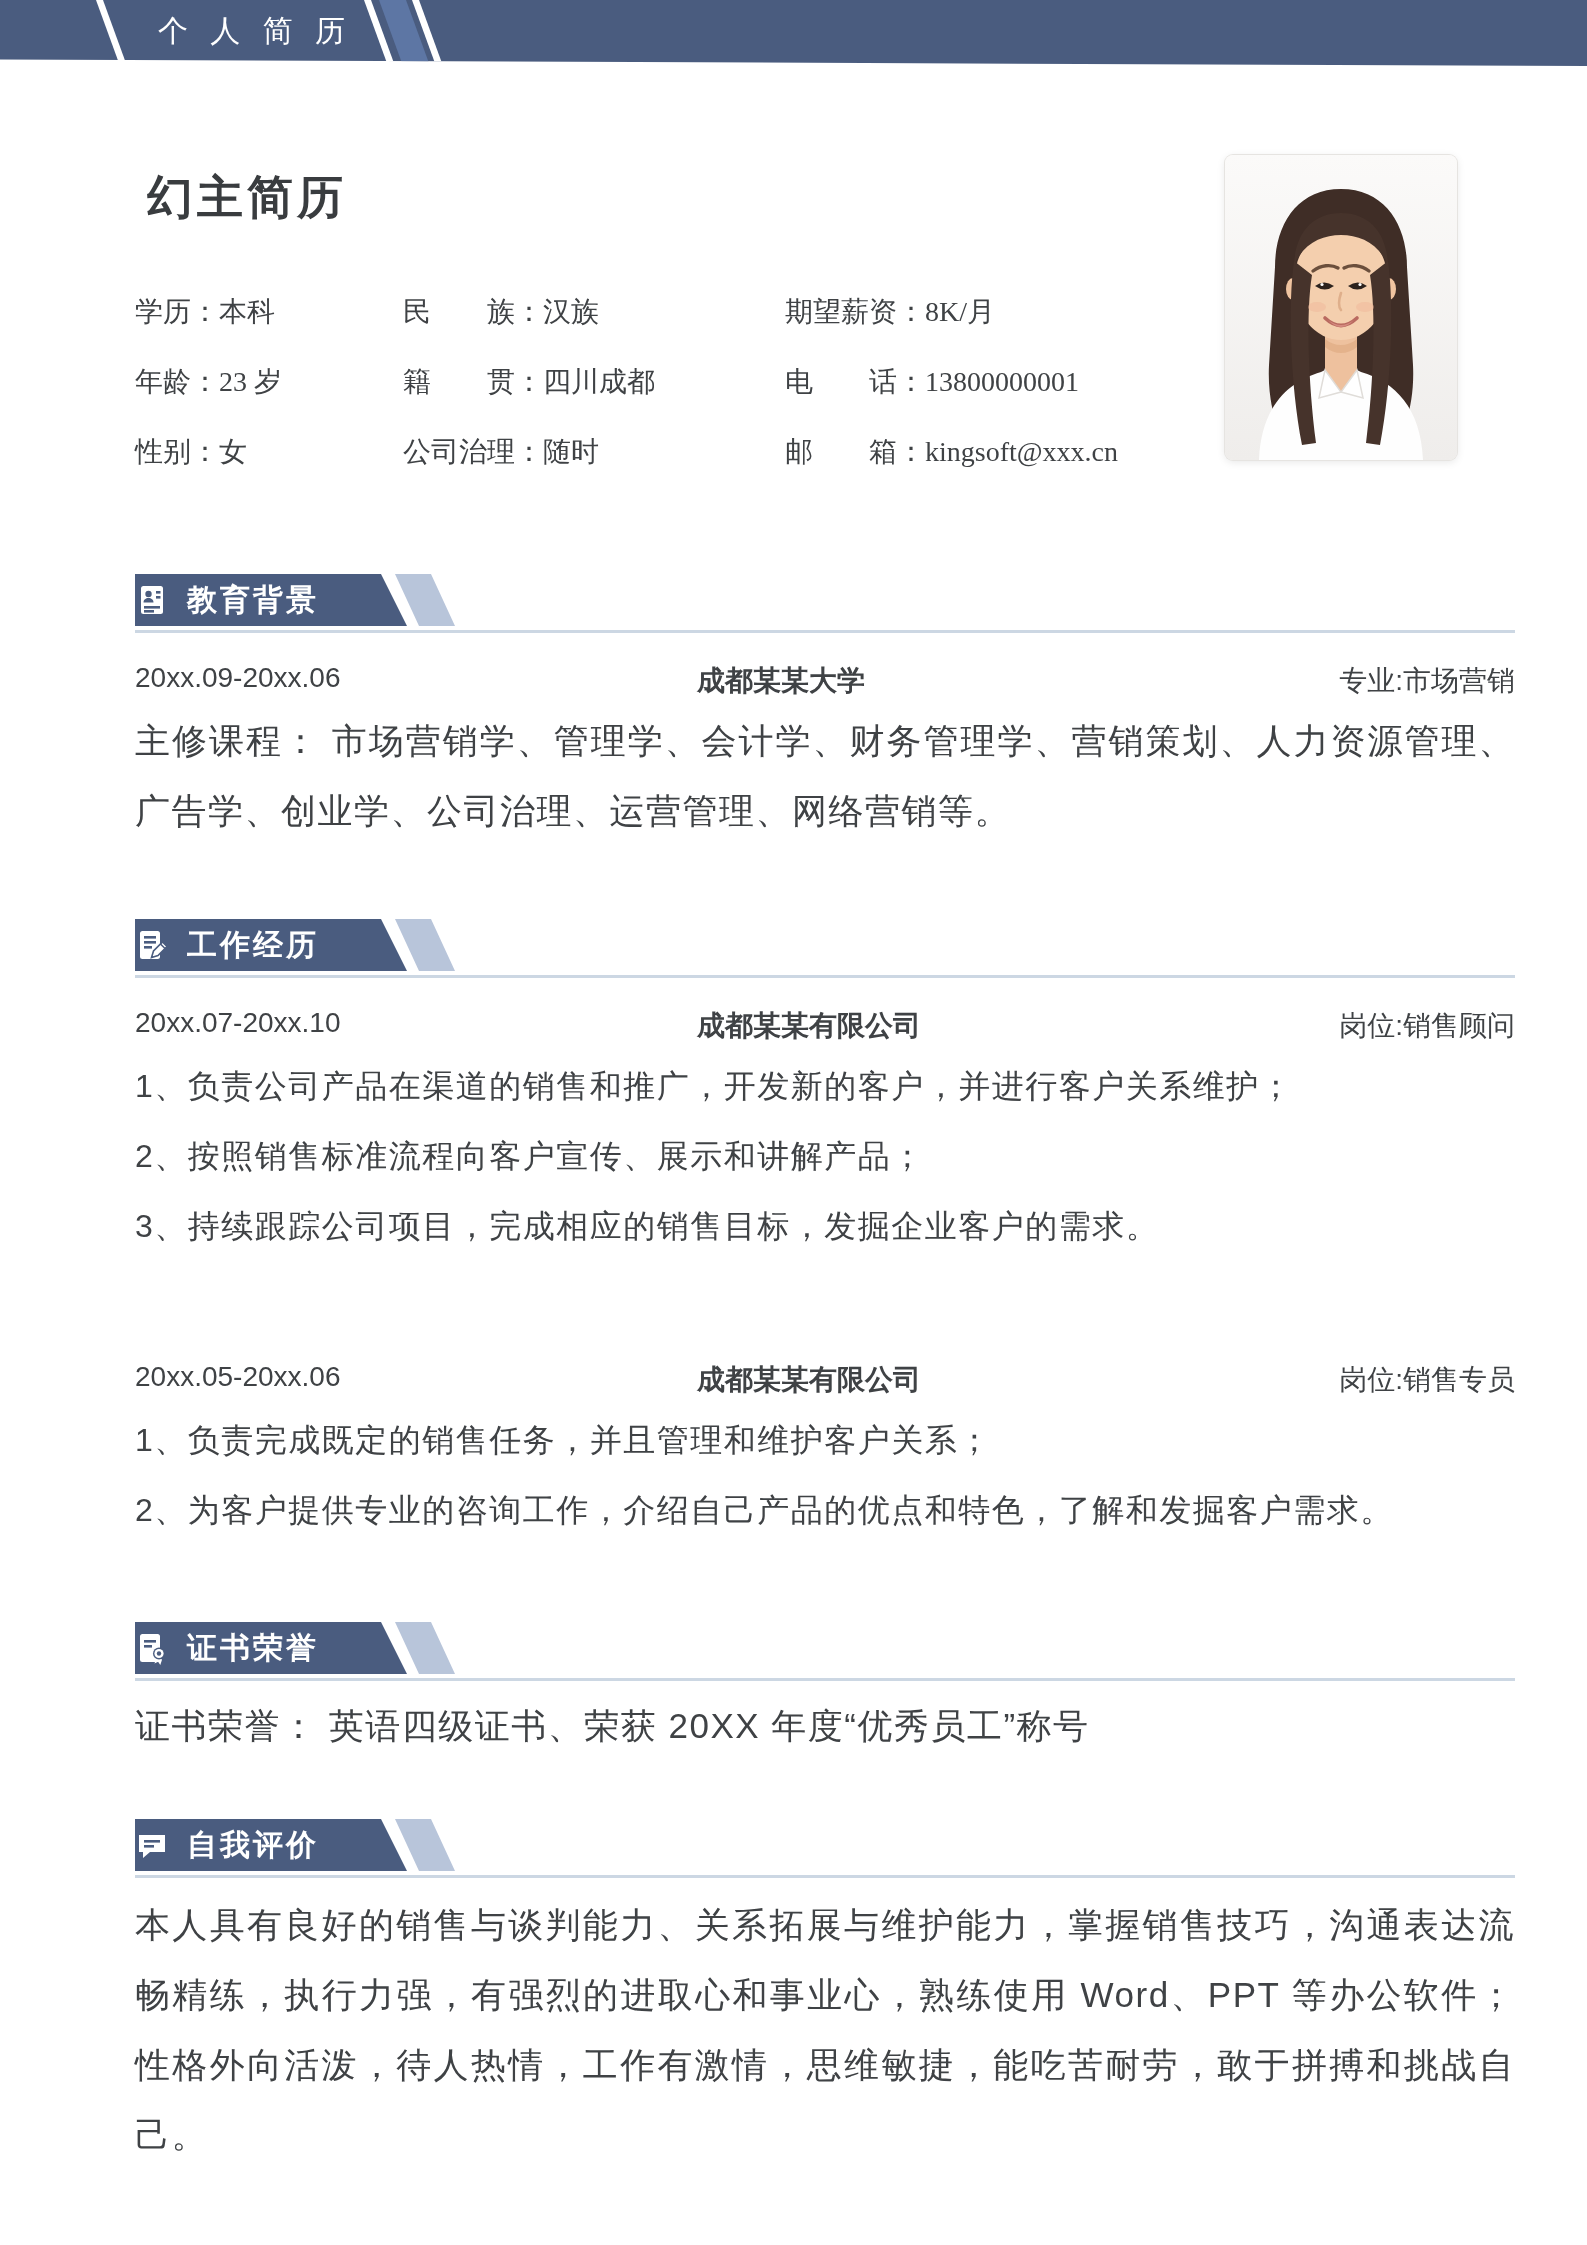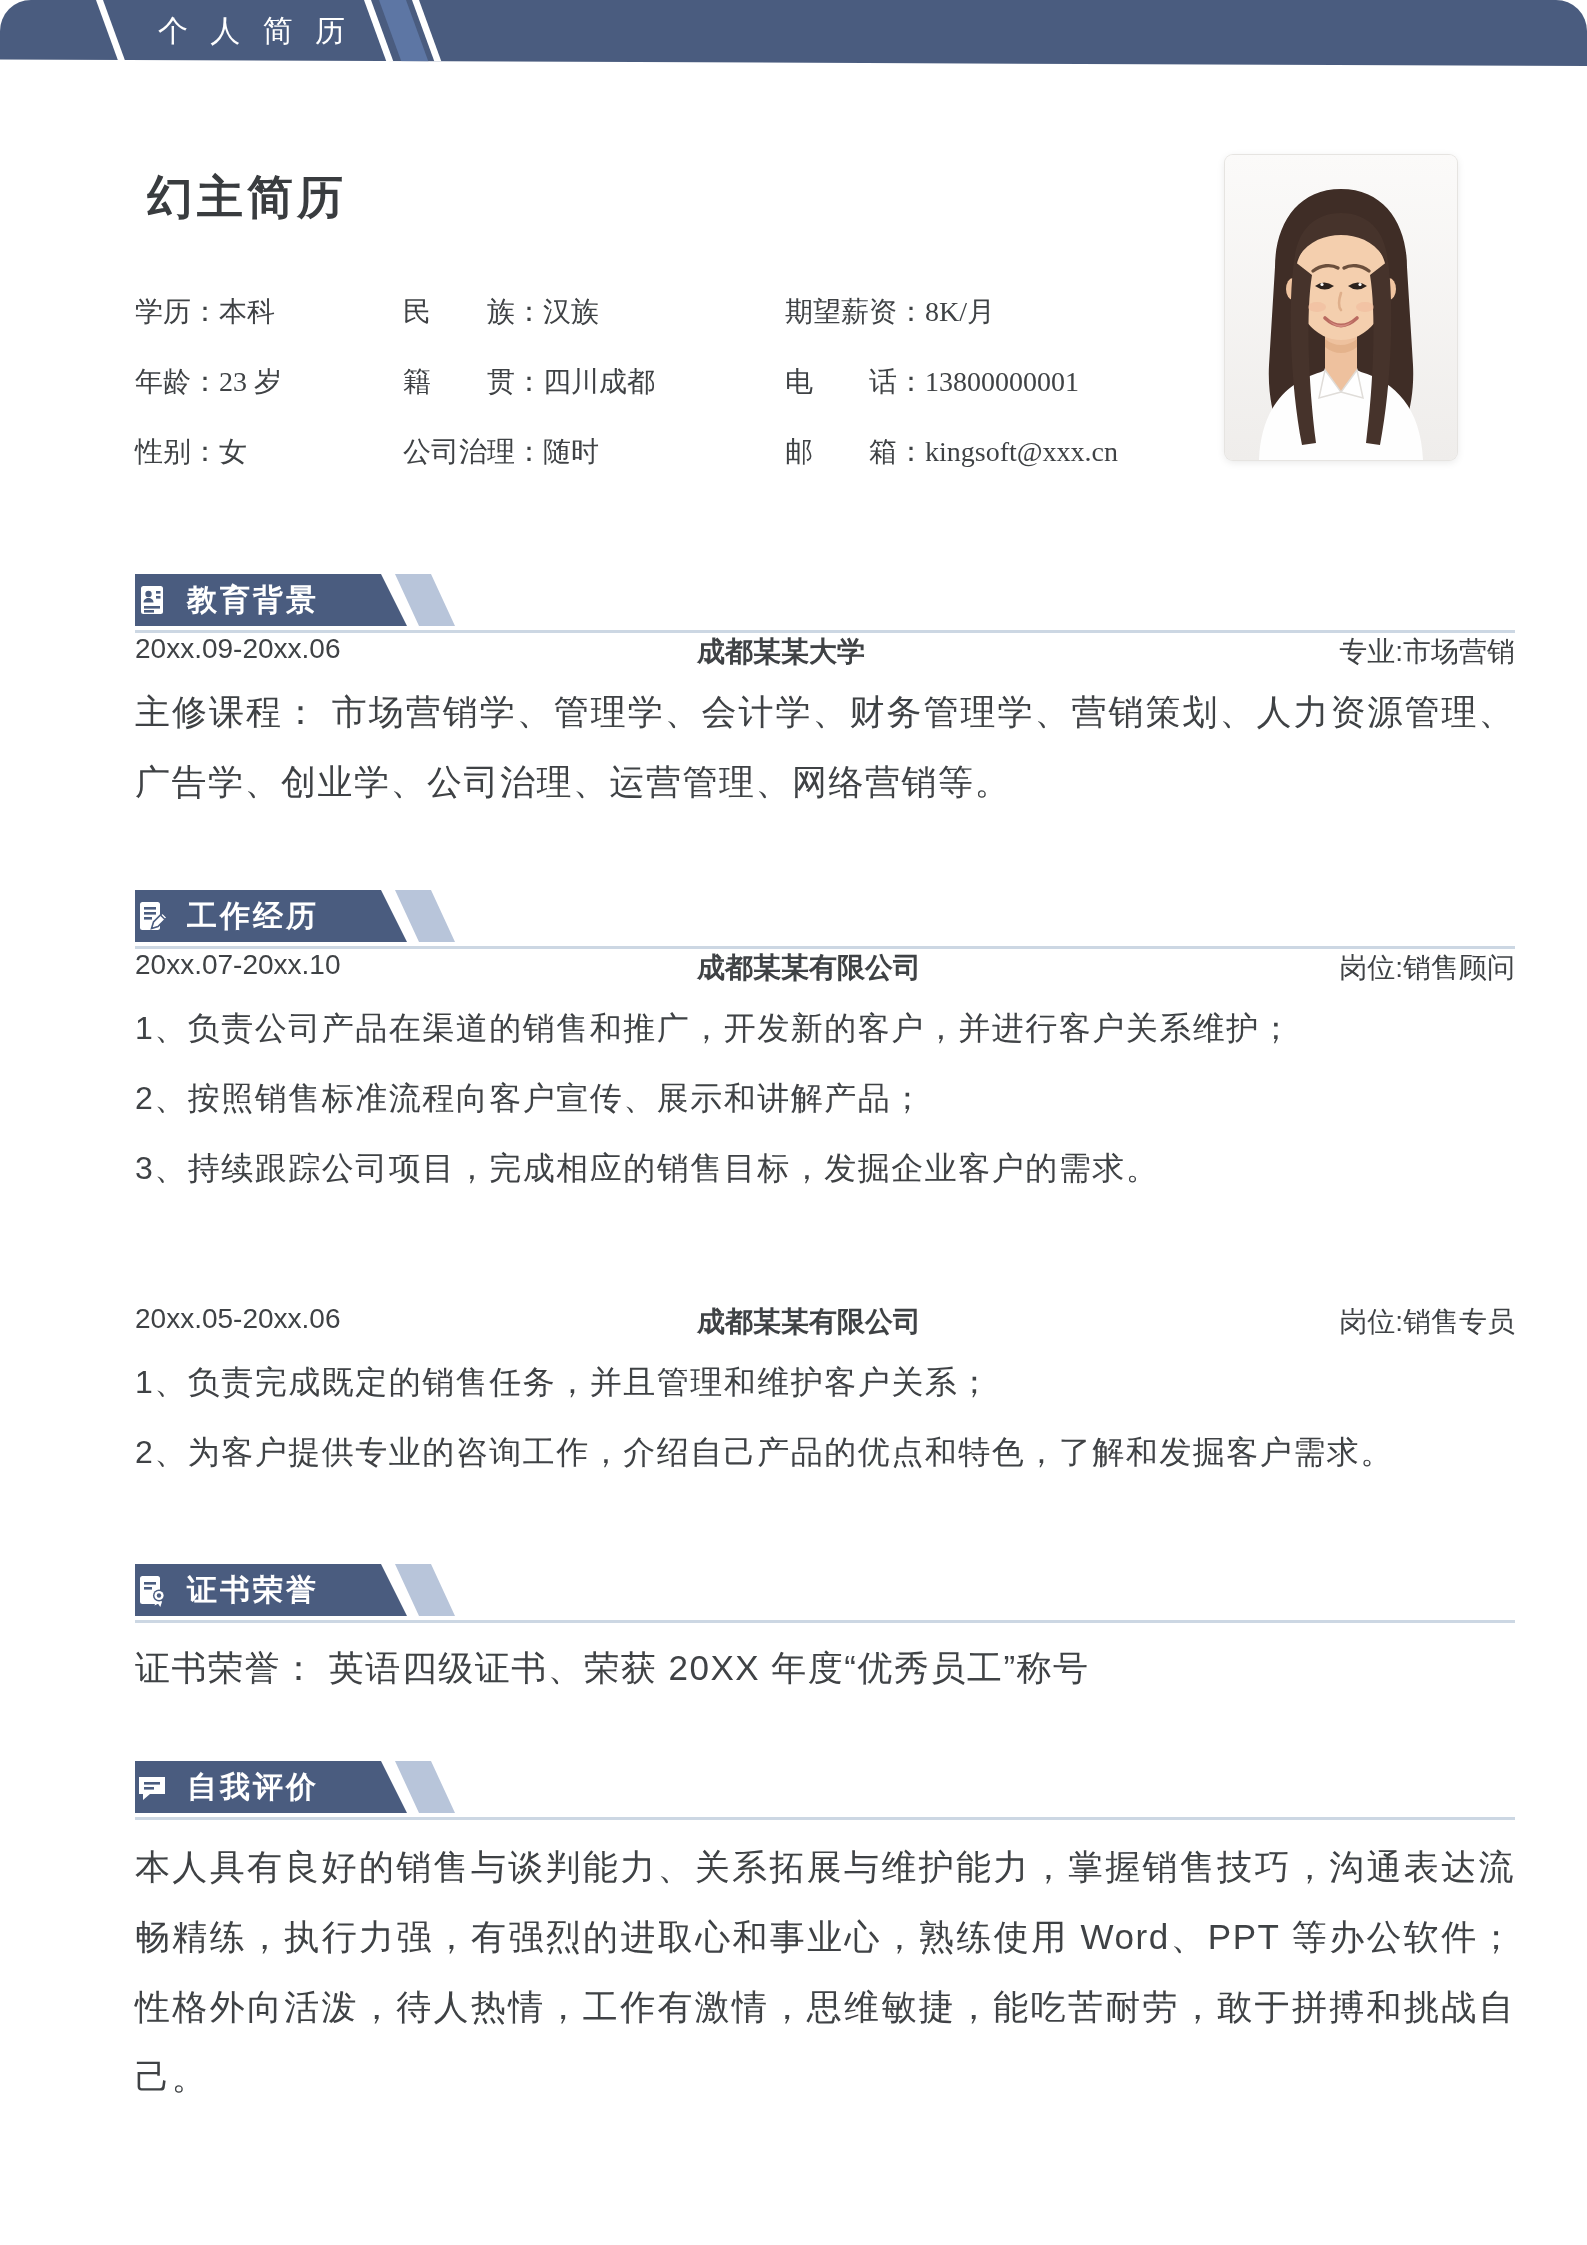--- a/index.html
+++ b/index.html
@@ -1,20 +1,19 @@
 <!DOCTYPE html>
 <html lang="zh" style="--primary: #4a5c7f; --accent: #b8c5da; --stripe: #5d76a4; --divider: #ccd7e3; --text: #3f4245;"><head>
 <meta charset="utf-8">
 <style>
   html,body{margin:0;padding:0;background:#fff;}
   .page{
     position:relative;width:1587px;height:2245px;background:#fff;overflow:hidden;
     font-family:"Liberation Sans","DejaVu Sans",sans-serif;
     color:var(--text,#3f4245);
-    border-radius:31px;
   }
   
   .banner{
     position:relative;height:66px;background:var(--primary,#4a5c7f);
     clip-path:polygon(0 0,100% 0,100% 100%,0 90%);overflow:hidden;
   }
   .slash{position:absolute;top:-10px;bottom:-10px;width:7px;background:#fff;transform:skewX(20deg);}
   .s1{left:108px}.s2{left:376px}.s3{left:424px}
   .stripe{position:absolute;top:-10px;bottom:-10px;width:27px;background:var(--stripe,#5d76a4);transform:skewX(20deg);left:391px;}
   .banner-title{
@@ -46,21 +45,21 @@
   .sec-icon{width:34px;height:34px;display:block;flex:none;}
   .sec-icon svg{display:block;width:34px;height:34px;}
   .sec-title{font-size:30px;font-weight:700;color:#fff;letter-spacing:3px;white-space:nowrap;}
   .sec-tail{
     width:60px;height:52px;margin-left:-12px;flex:none;
     background:var(--accent,#b8c5da);
     clip-path:polygon(0 0,36px 0,60px 100%,24px 100%);
   }
   .divider{height:3px;background:var(--divider,#ccd7e3);margin-top:4px;}
   
-  .meta-row{position:relative;height:32px;font-size:28px;}
+  .meta-row{position:relative;margin-top:29px;height:32px;font-size:28px;}
   .m-date{position:absolute;left:0;white-space:nowrap;}
   .m-org{position:absolute;left:562px;white-space:nowrap;font-weight:bold;}
   .m-right{position:absolute;right:0;white-space:nowrap;}
   .para{margin:12px 0 0;font-size:35px;line-height:70px;letter-spacing:1.5px;text-align:justify;}
   .para.single{line-height:32px;margin-top:29px;text-align:left;}
   .duties{margin-top:12px;}
   .duty{font-size:32px;line-height:70px;letter-spacing:1.5px;}
   .job2 .meta-row{margin-top:100px;}
 </style>
 </head>

